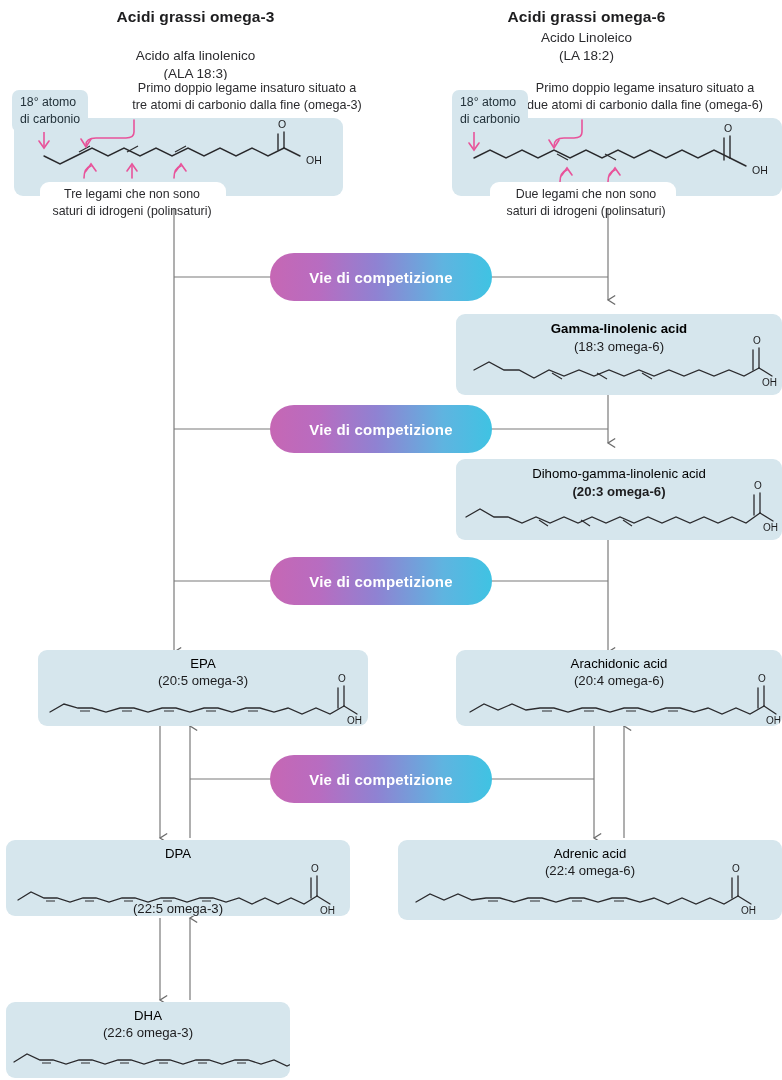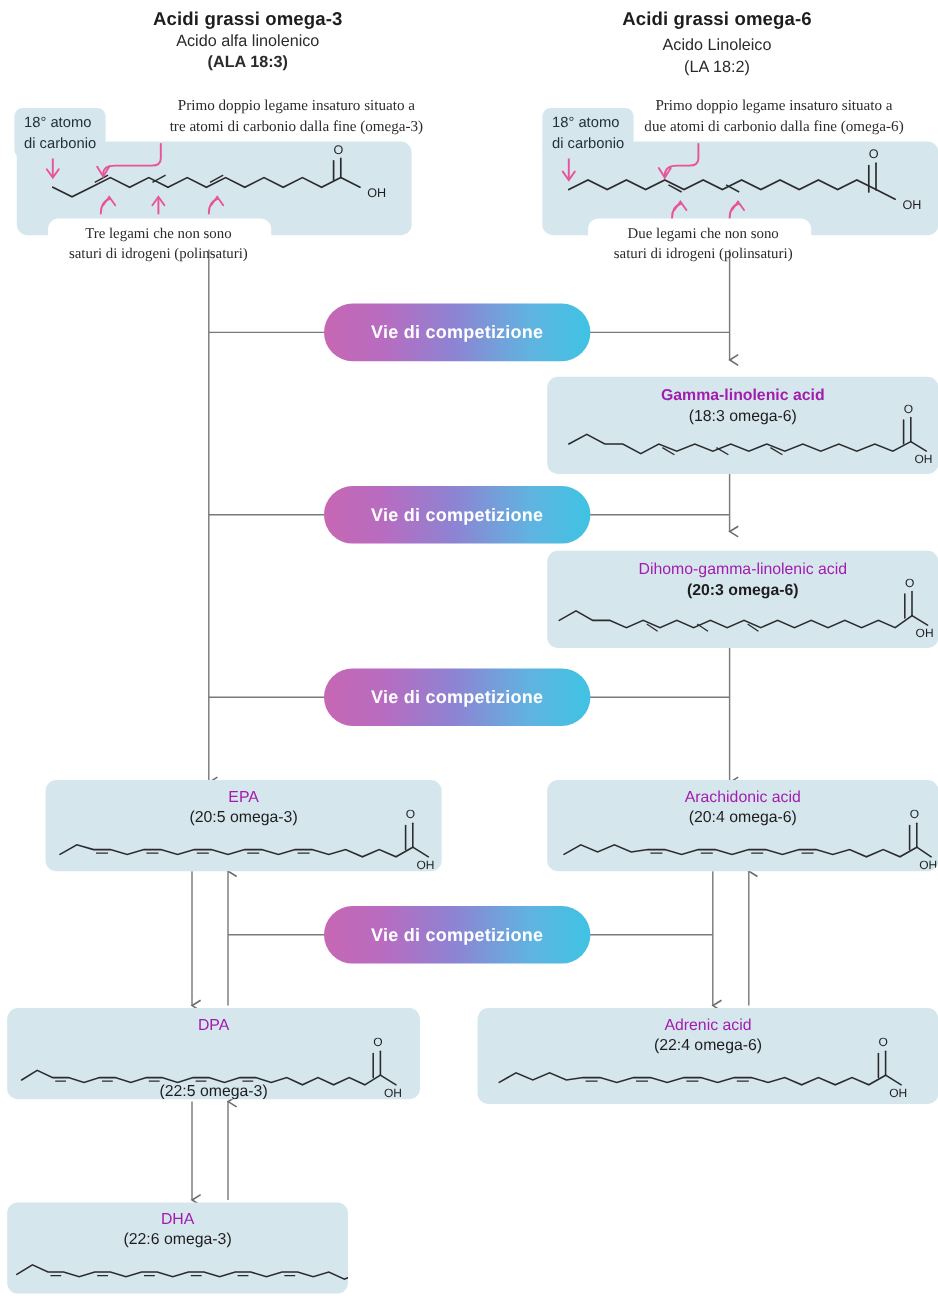--- a/index.html
+++ b/index.html
@@ -10,21 +10,21 @@
   }
   #stage{
     position:relative;
     width:782px;
     height:1080px;
     overflow:hidden;
     background:#ffffff;
   }
   
   .abs{position:absolute;}
-  .ctr{text-align:center;font-family:Liberation Serif, serif;}
+  .ctr{text-align:center;}
 
   
   .col-title{
     font-size:15.5px;
     font-weight:bold;
     letter-spacing:.1px;
     color:#1d1d1f;
     white-space:nowrap;
   }
   .col-sub{
@@ -54,21 +54,21 @@
     background:#d6e6ed;
     border-radius:9px;
     overflow:hidden;
   }
   .mbox .mtitle{
     position:absolute;
     left:0;right:0;
     text-align:center;
     font-size:13.2px;
     line-height:17.5px;
-    color:#a21caf;
+    color:#000000;
     white-space:nowrap;
   }
   .mbox .msub{
     position:absolute;
     left:0;right:0;
     text-align:center;
     font-size:13.2px;
     line-height:17.5px;
     color:#1d1d1f;
     white-space:nowrap;
@@ -101,21 +101,21 @@
     display:flex;
     align-items:center;
     justify-content:center;
     letter-spacing:.2px;
     box-shadow:0 0 0 0 rgba(0,0,0,0);
     z-index:5;
   }
 
   
   #wires{position:absolute;left:0;top:0;width:782px;height:1080px;z-index:1;pointer-events:none;}
-  .hdr-wrap{position:absolute;text-align:center;padding-left:11px;}
+  .hdr-wrap{position:absolute;text-align:center;}
 </style>
 </head>
 <body>
 
 <div id="stage">
 
   <svg id="wires" viewBox="0 0 782 1080">
     <defs>
       <marker id="ar-down" markerWidth="10" markerHeight="10" refX="5" refY="7.5" orient="auto">
         <path d="M1.3,1.5 L5,7.4 L8.7,1.5" fill="none" stroke="#6b6b6b" stroke-width="1.1"></path>
@@ -147,22 +147,22 @@
       <path d="M594,726 L594,838" marker-end="url(#ar-down)"></path>
       <path d="M624,838 L624,726" marker-end="url(#ar-up)"></path>
 
       <path d="M160,918 L160,1000" marker-end="url(#ar-down)"></path>
       <path d="M190,1000 L190,918" marker-end="url(#ar-up)"></path>
     </g>
   </svg>
 
   <div class="hdr-wrap" style="left:0;top:8px;width:391px;">
     <div class="col-title">Acidi grassi omega-3</div>
-    <div class="col-sub" style="margin-top:0;">Acido alfa linolenico</div>
-    <div class="col-sub" style="margin-top:3px;font-weight:bold;">(ALA 18:3)</div>
+    <div class="col-sub" style="margin-top:22px;">Acido alfa linolenico</div>
+    <div class="col-sub" style="margin-top:3px;">(ALA 18:3)</div>
   </div>
 
   <div class="hdr-wrap" style="left:391px;top:8px;width:391px;">
     <div class="col-title">Acidi grassi omega-6</div>
     <div class="col-sub" style="margin-top:4px;">Acido Linoleico</div>
     <div class="col-sub" style="margin-top:3px;">(LA 18:2)</div>
   </div>
 
   <div class="abs note ctr" style="left:112px;top:80px;width:270px;z-index:6;">
     <div>Primo doppio legame insaturo situato a</div>

